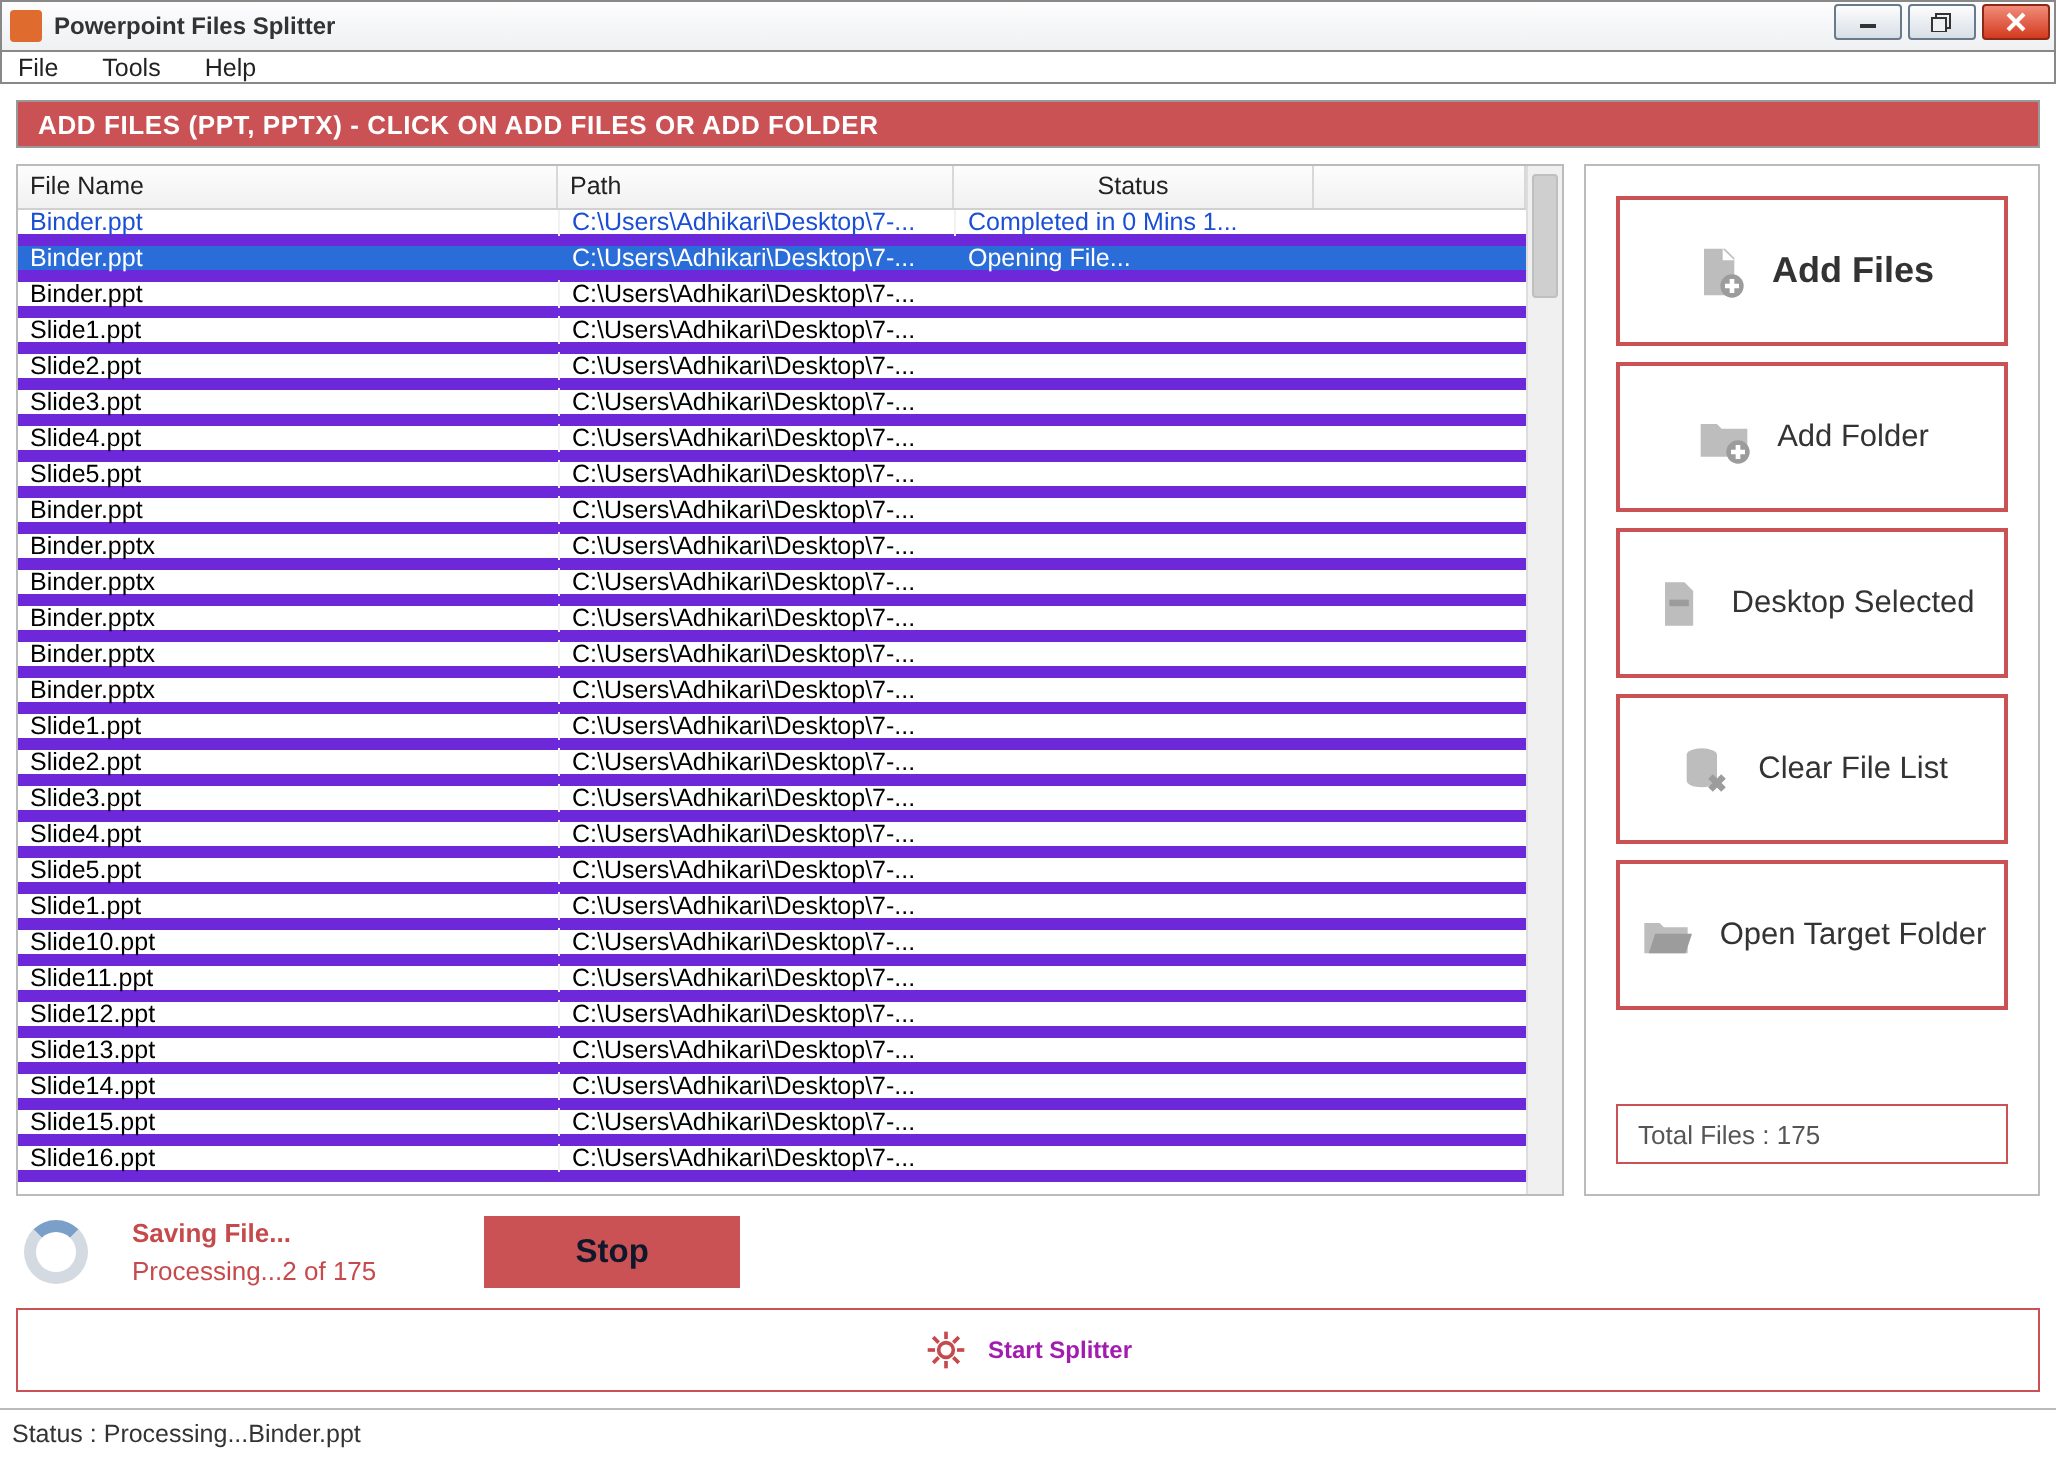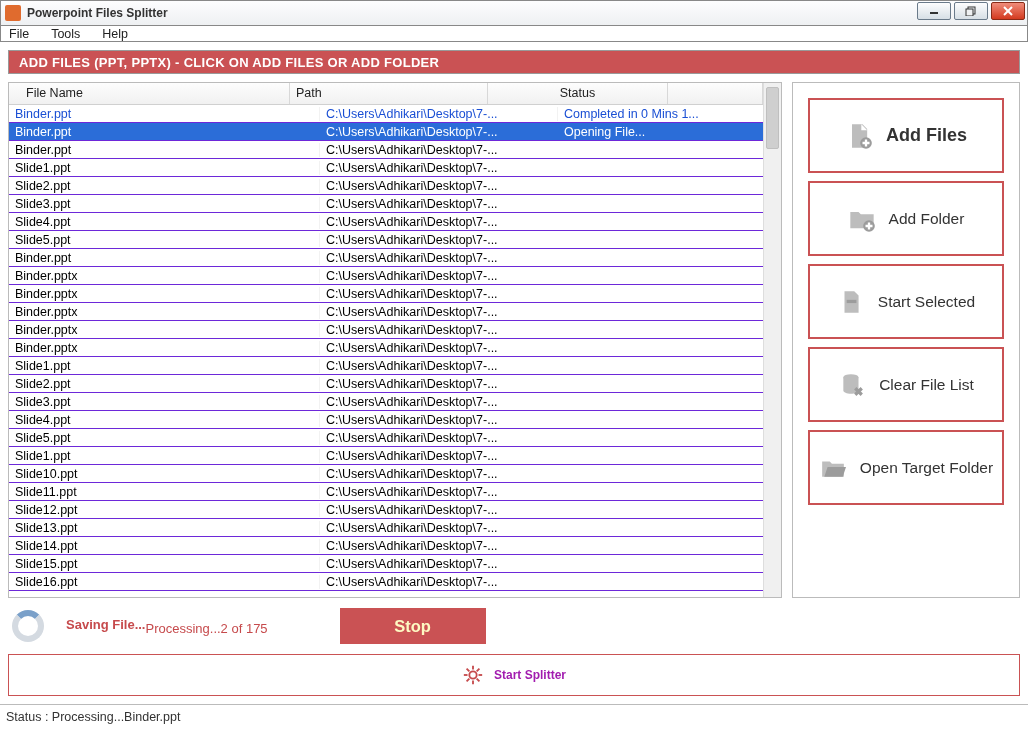--- a/index.html
+++ b/index.html
@@ -25,26 +25,26 @@
   .banner{background:#ca5254;color:#fff;font-weight:bold;
           height:24px;display:flex;align-items:center;padding:0 10px;letter-spacing:0.3px;
           border:1px solid #999;font-size:13px;}
   .mid{display:flex;gap:10px;flex:1;min-height:0;}
   .tablewrap{flex:1;border:1px solid #bbb;display:flex;flex-direction:row;}
   .tablecol{flex:1;overflow:hidden;}
   .theaders{display:flex;height:22px;border-bottom:1px solid #d0d0d0;
             background:linear-gradient(#fdfdfd,#f1f1f1);font-size:12.5px;color:#222;}
   .theaders .th{padding:3px 6px;border-right:1px solid #d8d8d8;overflow:hidden;
                 white-space:nowrap;}
-  .th-name{width:270px;margin-left:11px;}
+  .th-name{width:270px;}
   .th-path{width:198px;}
   .th-status{width:180px;text-align:center;}
   .th-rest{flex:1;}
   .tbody{height:calc(100% - 22px);overflow:hidden;font-size:12.5px;}
-  .row{display:flex;height:18px;align-items:center;border-bottom:1px solid #6d28d9;gap:40px;}
+  .row{display:flex;height:18px;align-items:center;border-bottom:6px solid #6d28d9;}
   .row .cell{padding:0 6px;overflow:hidden;white-space:nowrap;text-overflow:ellipsis;}
   .c-name{width:270px;}
   .c-path{width:198px;border-left:1px solid #f2f2f2;}
   .c-status{width:180px;border-left:1px solid #f2f2f2;}
   .row.blue{color:#1a4fd4;}
   .row.selected{background:#2b6dd8;color:#fff;}
   .row.selected .cell{border-left-color:transparent;}
   .vscroll{width:18px;background:#f0f0f0;border-left:1px solid #ddd;position:relative;}
   .vscroll .thumb{position:absolute;top:4px;left:2px;width:13px;height:62px;
                   background:#cfcfcf;border:1px solid #bfbfbf;border-radius:2px;}
@@ -53,26 +53,26 @@
   .bigbtn{border:2px solid #ca5254;height:75px;display:flex;align-items:center;
           justify-content:center;gap:13px;cursor:pointer;font-size:15.5px;color:#333;}
   .bigbtn .icon{width:28px;height:28px;display:flex;align-items:center;
                 justify-content:center;color:#8a8a8a;}
   .bigbtn.addfiles .lbl{font-size:18px;font-weight:600;}
   .totalfiles{height:30px;border:1px solid #ca5254;display:flex;align-items:center;
               padding:0 10px;font-size:13px;color:#555;margin-top:auto;}
   .progressbar{display:flex;align-items:center;gap:22px;height:40px;padding-left:4px;}
   .spinner{width:32px;height:32px;border:6px solid #d4dae1;border-top-color:#7aa0c9;
            border-radius:50%;}
-  .progresstext{display:flex;flex-direction:row;align-items:flex-start;font-size:13px;}
+  .progresstext{display:flex;flex-direction:column;align-items:flex-start;font-size:13px;}
   .progresstext .saving{color:#c64a4c;font-weight:bold;}
   .progresstext .proc{color:#c64a4c;margin-top:4px;}
-  .stopbtn{width:146px;height:36px;background:#ca5254;color:#fef9c3;font-size:16.5px;
+  .stopbtn{width:128px;height:36px;background:#ca5254;color:#0f172a;font-size:16.5px;
            font-weight:bold;display:flex;align-items:center;justify-content:center;
-           cursor:pointer;margin-left:50px;}
+           cursor:pointer;margin-left:32px;}
   .startbar{height:42px;background:#fff;border:1px solid #ca5254;display:flex;
             align-items:center;justify-content:center;gap:10px;cursor:pointer;}
   .startbar .gear{width:22px;height:22px;color:#c64a4c;}
   .startbar .lbl{font-size:12px;font-weight:600;color:#a21caf;}
   .statusbar{height:22px;border-top:1px solid #bbb;display:flex;align-items:center;
              padding:12px 6px;font-size:12.5px;color:#333;}
   svg{display:block;}
 </style>
 </head>
 <body>
@@ -284,41 +284,42 @@
         </span>
         <span>Add Folder</span>
       </div>
       <div class="bigbtn">
         <span class="icon">
           <svg width="26" height="26" viewBox="0 0 24 24">
               <path fill="#bdbdbd" d="M6 2h9l4 4v16H6z"></path>
               <rect x="8" y="10" width="9" height="3" fill="#9c9c9c"></rect>
             </svg>
         </span>
-        <span>Start Selected</span>
+        <span>Desktop Selected</span>
       </div>
       <div class="bigbtn">
         <span class="icon">
           <svg width="26" height="26" viewBox="0 0 24 24">
               <ellipse cx="11" cy="5" rx="7" ry="3" fill="#bdbdbd"></ellipse>
               <path fill="#bdbdbd" d="M4 5v12c0 1.7 3.1 3 7 3s7-1.3 7-3V5"></path>
               <path d="M15 15l6 6M21 15l-6 6" stroke="#9c9c9c" stroke-width="3"></path>
             </svg>
         </span>
         <span>Clear File List</span>
       </div>
       <div class="bigbtn">
         <span class="icon">
           <svg width="28" height="26" viewBox="0 0 24 24">
               <path fill="#bdbdbd" d="M2 6h7l2 2h11v12H2z"></path>
               <path fill="#9c9c9c" d="M4 20l3-9h17l-3 9z"></path>
             </svg>
         </span>
         <span>Open Target Folder</span>
       </div>
+      <div class="totalfiles">Total Files : 175</div>
     </div>
   </div>
 
   <div class="progressbar">
     <div class="spinner"></div>
     <div class="progresstext">
       <span class="saving">Saving File...</span>
       <span class="proc">Processing...2 of 175</span>
     </div>
     <div class="stopbtn">Stop</div>

